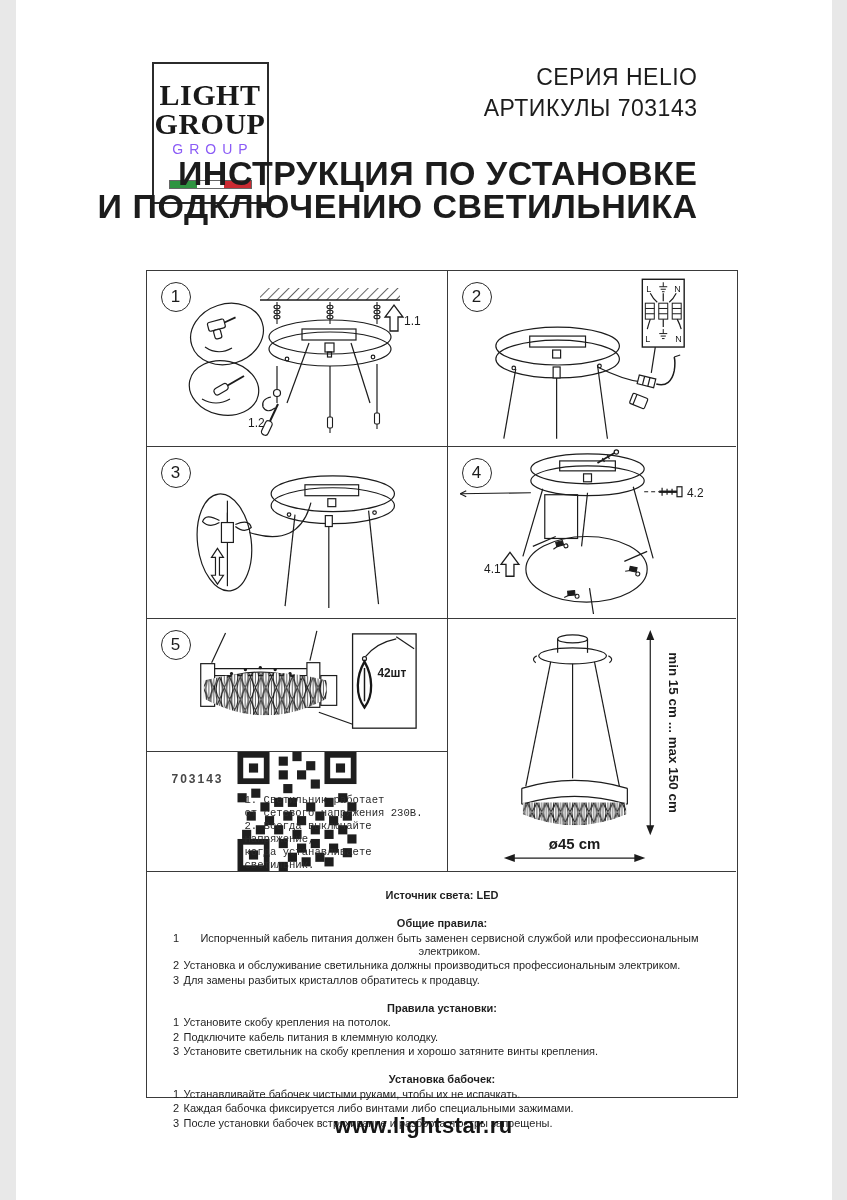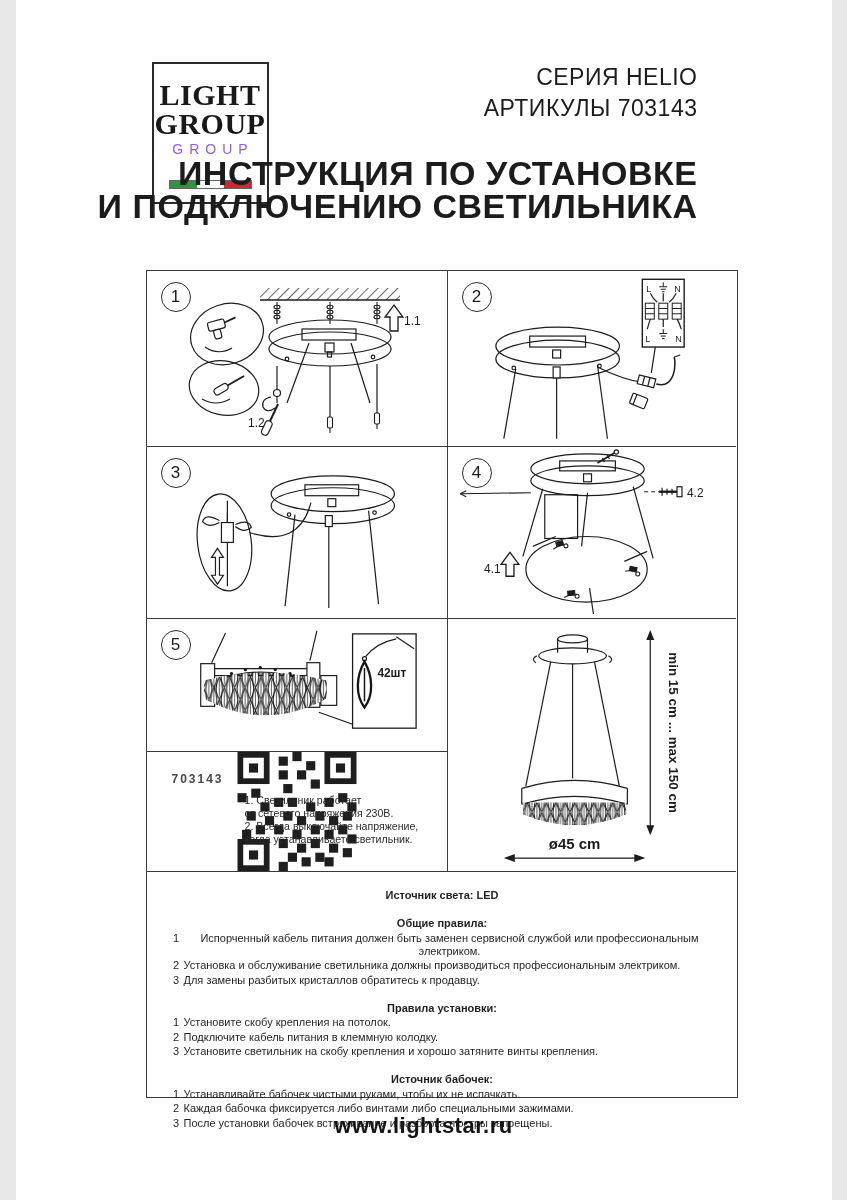--- a/index.html
+++ b/index.html
@@ -32,21 +32,21 @@
   .cLamp { left:300px; top:347px; width:289px; height:253px; }
   .cQR { left:0; top:480px; width:300px; height:120px; }
   .cText { left:0; top:600px; width:589px; bottom:0; }
 
   .num-badge { position:absolute; left:14px; top:11px; width:30px; height:30px; border:1.7px solid #2b2b2b; border-radius:50%;
                display:flex; align-items:center; justify-content:center; font-size:17px; color:#1c1c1c; background:#fff; z-index:2; }
 
   
   .qr-article { position:absolute; left:25px; top:20px; font-size:12px; font-weight:600; letter-spacing:2px; color:#474747; }
   .qr-code { position:absolute; left:25px; top:44px; width:53px; height:55px; }
-  .qr-warning { position:absolute; left:98px; top:42px; width:180px; font-size:10.6px; line-height:13px; color:#2a2a2a; }
+  .qr-warning { position:absolute; left:98px; top:42px; width:180px; font-size:10.6px; line-height:13px; color:#2a2a2a;font-family:Liberation Mono, monospace; }
 
   
   .info { padding:13px 20px 0 22px; font-size:11px; line-height:13px; color:#1f1f1f;text-align:center; }
   .info-light { font-weight:bold; margin-top:4px; }
   .sec-title { font-weight:bold; margin-top:15px; }
   .item { display:flex; margin-top:1.5px; }
   .item .n { width:15px; flex:none; }
 
   .footer { position:absolute; left:0; right:0; top:1113px; text-align:center; font-weight:bold; font-size:22px; letter-spacing:.5px; color:#161616; }
 
@@ -525,21 +525,21 @@
           </div>
         <div class="item">
             <span class="n">2</span>
             <span>Подключите кабель питания в клеммную колодку.</span>
           </div>
         <div class="item">
             <span class="n">3</span>
             <span>Установите светильник на скобу крепления и хорошо затяните винты крепления.</span>
           </div>
 
-        <div class="sec-title">Источник бабочек:</div>
+        <div class="sec-title">Установка бабочек:</div>
         <div class="item">
             <span class="n">1</span>
             <span>Устанавливайте бабочек чистыми руками, чтобы их не испачкать.</span>
           </div>
         <div class="item">
             <span class="n">2</span>
             <span>Каждая бабочка фиксируется либо винтами либо специальными зажимами.</span>
           </div>
         <div class="item">
             <span class="n">3</span>

